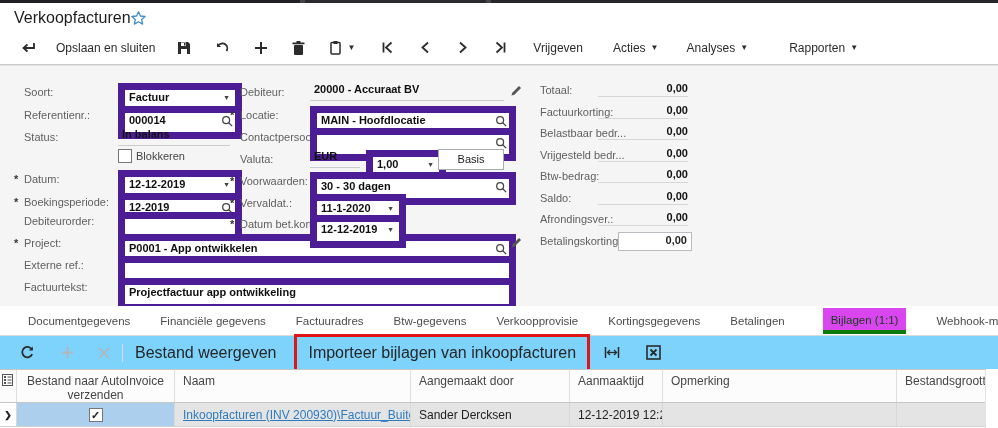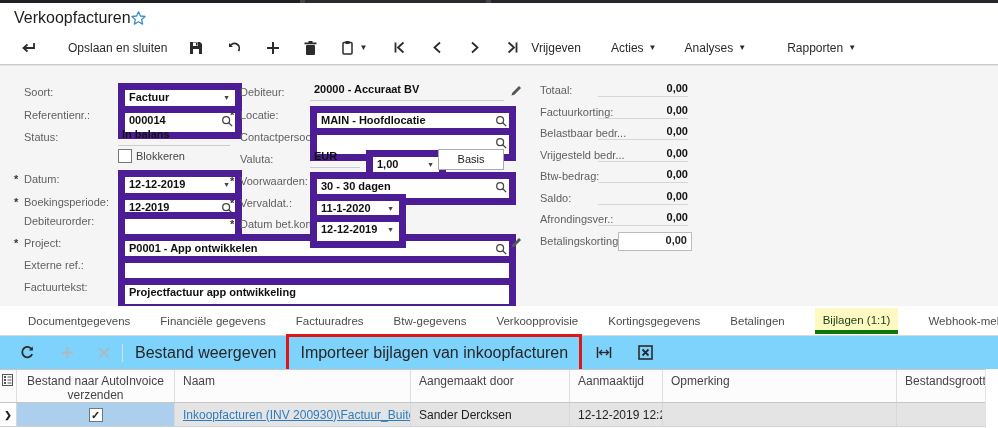--- a/index.html
+++ b/index.html
@@ -42,28 +42,28 @@
   .totrow-val{position:absolute;left:598px;width:90px;text-align:right;font-weight:bold;
               color:#101010;border-bottom:1px solid #d7d7d7;padding-bottom:2px;}
   .totinput{position:absolute;left:618px;width:64px;height:15px;background:#fff;
             border:1px solid #b9bdc2;font-weight:bold;text-align:right;padding:1px 4px;}
   .pencil{position:absolute;}
   
   .tabs{position:absolute;left:0;top:306px;width:998px;height:30px;background:#fff;
         border-bottom:1px solid #d9d9d9;display:flex;align-items:center;padding-left:28px;
         box-sizing:border-box;gap:30px;font-size:11.5px;color:#4c4c4c;}
   .tab{white-space:nowrap;cursor:pointer;padding:8px 0;}
-  .tab.hl{background:#fef9c3;color:#163d16;padding:6px 8px 4px;border-bottom:4px solid #0a7a0a;}
+  .tab.hl{background:#d946ef;color:#163d16;padding:6px 8px 4px;border-bottom:4px solid #0a7a0a;margin-left:8px;}
   
   .subbar{position:absolute;left:0;top:336px;width:998px;height:33px;background:#7dd3fc;
           display:flex;align-items:center;font-size:16px;color:#262626;}
   .sbtn{display:flex;align-items:center;height:24px;padding:0 6px;cursor:pointer;white-space:nowrap;}
   .sbtn.disabled{color:#b5b5b5;}
   .vsep{width:1px;height:18px;background:#dcdcdc;margin:0 6px;}
-  .importwrap{position:relative;margin-left:12px;}
+  .importwrap{position:relative;margin-left:20px;}
   .annot-red{position:absolute;left:-8px;right:-8px;top:-7px;bottom:-8px;
              border:3px solid #e01616;pointer-events:none;}
   
   .grid{position:absolute;left:0;top:369px;width:985px;height:59px;background:#fff;
         border-top:1px solid #c6c6c6;border-right:1px solid #e4e4e4;font-size:12px;}
   .ghead{position:absolute;left:0;top:0;width:985px;height:32px;background:#fcfcfc;
          border-bottom:1px solid #c6c6c6;display:flex;}
   .gcol{box-sizing:border-box;border-right:1px solid #dedede;color:#454545;
         padding:4px 8px;overflow:hidden;}
   .grow{position:absolute;left:0;top:33px;width:985px;height:23px;background:#e4e4e4;
@@ -91,21 +91,21 @@
     </span>
   </div>
 
   <div class="toolbar">
     <span class="tbtn" style="margin-left:14px">
       <svg width="16" height="14" viewBox="0 0 16 14">
           <path d="M14 2 v5 H4" fill="none" stroke="#2b2b2b" stroke-width="1.8"></path>
           <path d="M7.5 3.5 L3.5 7 l4 3.5" fill="none" stroke="#2b2b2b" stroke-width="1.8"></path>
         </svg>
     </span>
-    <span class="tbtn" style="margin-left:20px">
+    <span class="tbtn" style="margin-left:8px">
       <span class="tlabel">Opslaan en sluiten</span>
     </span>
     <span class="tbtn" style="margin-left:10px">
       <svg width="14" height="14" viewBox="0 0 14 14">
           <path d="M1 1 h10 l2 2 v10 H1z" fill="#2b2b2b"></path>
           <rect x="4" y="8" width="6" height="5" fill="#fff"></rect>
           <rect x="4" y="1.5" width="5" height="3.5" fill="#fff"></rect>
           <rect x="7" y="2" width="1.5" height="2.5" fill="#2b2b2b"></rect>
         </svg>
     </span>
@@ -149,21 +149,21 @@
       <svg width="10" height="13" viewBox="0 0 10 13">
           <path d="M2 1.5 L7.5 6.5 L2 11.5" fill="none" stroke="#2b2b2b" stroke-width="1.8"></path>
         </svg>
     </span>
     <span class="tbtn" style="margin-left:14px">
       <svg width="13" height="13" viewBox="0 0 13 13">
           <path d="M2.5 1.5 L8 6.5 l-5.5 5" fill="none" stroke="#2b2b2b" stroke-width="1.8"></path>
           <path d="M10.5 1.5 v10" stroke="#2b2b2b" stroke-width="1.8"></path>
         </svg>
     </span>
-    <span class="tbtn" style="">
+    <span class="tbtn" style="margin-left:14px">
       <span class="tlabel">Vrijgeven</span>
     </span>
     <span class="tbtn" style="margin-left:18px">
       <span class="tlabel">Acties</span>
       <span class="menu-caret"></span>
     </span>
     <span class="tbtn" style="margin-left:16px">
       <span class="tlabel">Analyses</span>
       <span class="menu-caret"></span>
     </span>

